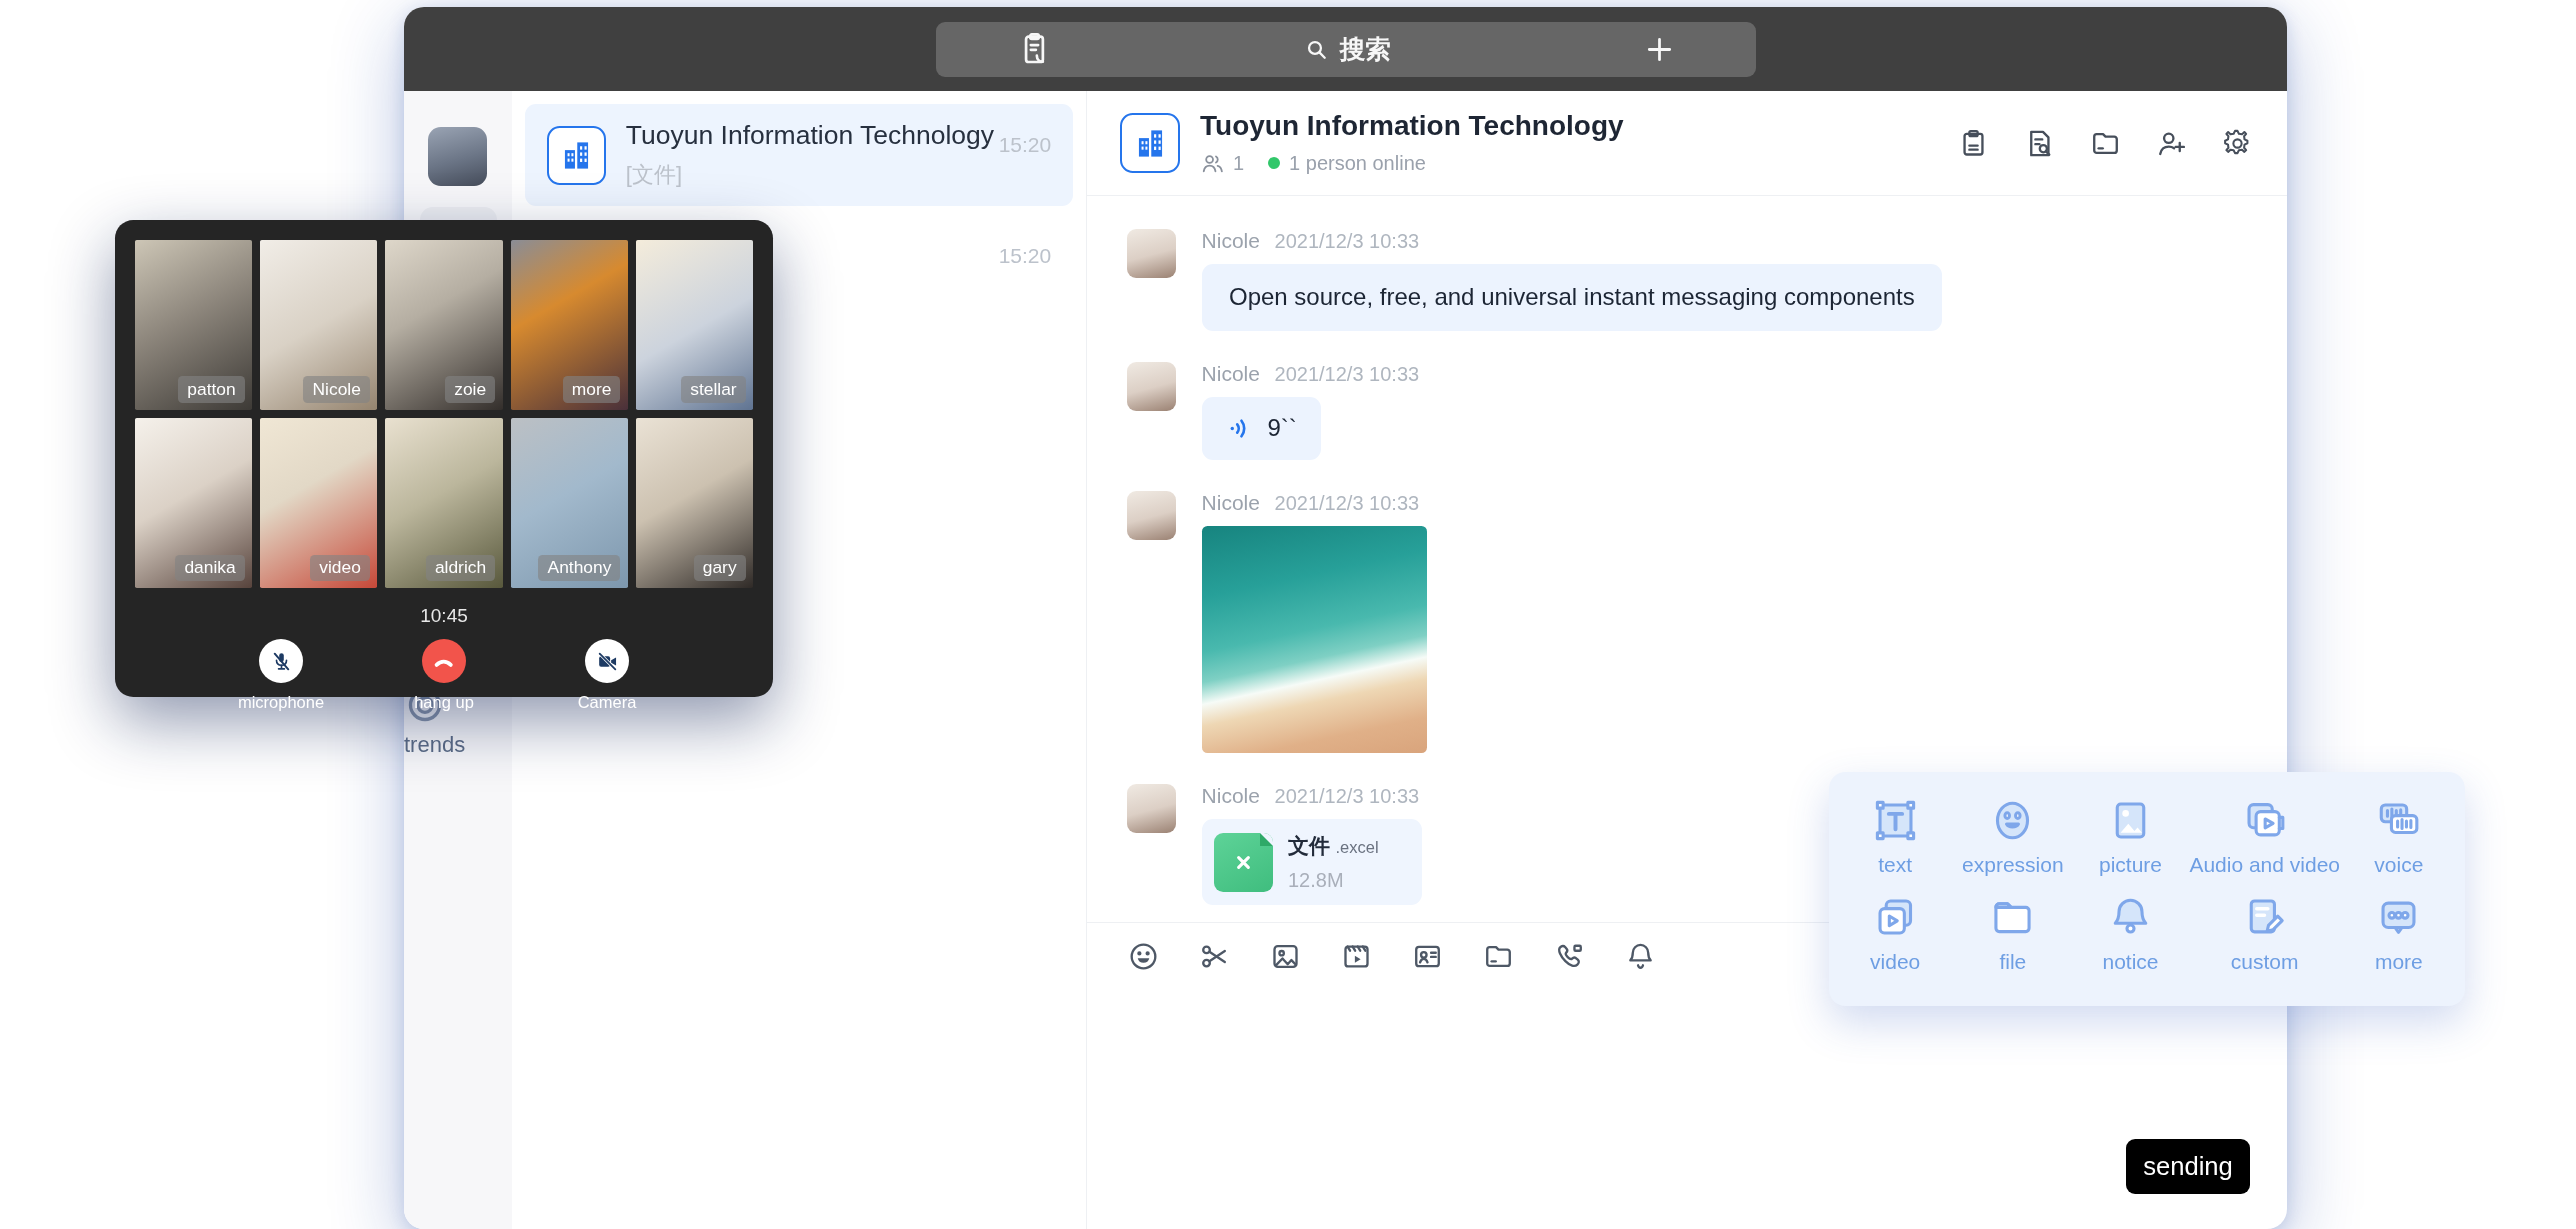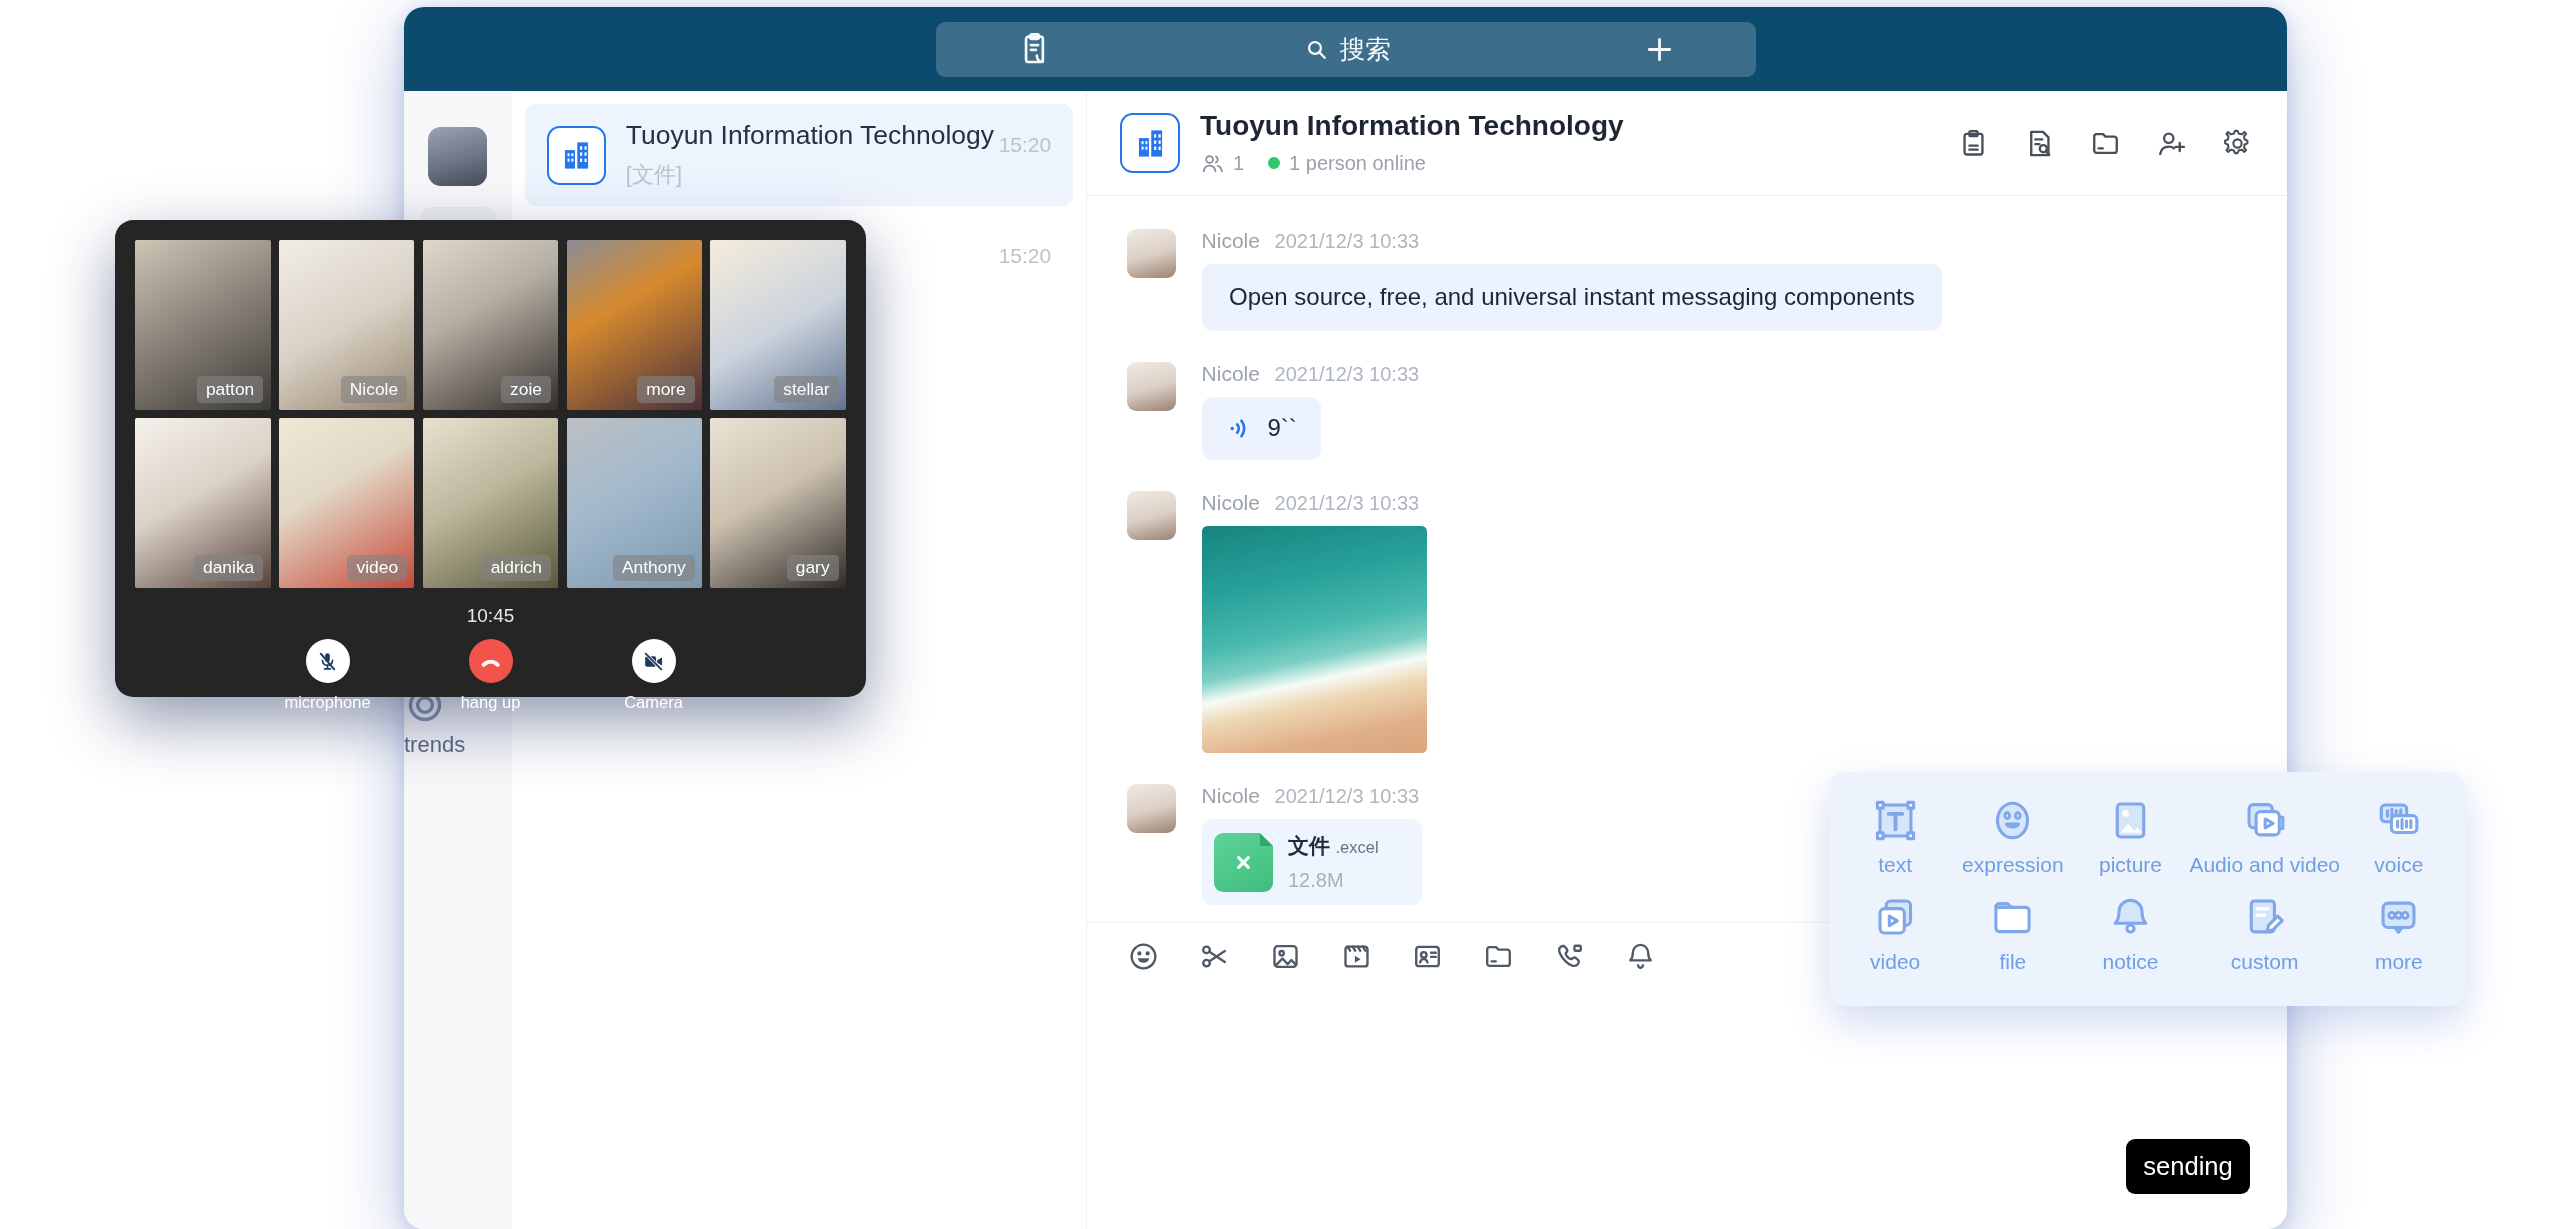--- a/index.html
+++ b/index.html
@@ -2,21 +2,21 @@
 <html style="font-size:14.6px"><head>
 <meta charset="utf-8">
 <style>
   html,body{margin:0;padding:0;background:#fff;font-family:"Liberation Sans","DejaVu Sans",sans-serif;}
   .stage{position:relative;width:2576px;height:1229px;overflow:hidden;background:#fff;}
 
   
   .app{position:absolute;left:404px;top:7.3px;width:1883px;height:1222px;background:#fff;
        border-radius:20px;overflow:hidden;display:flex;flex-direction:column;
        box-shadow:0 20px 73px rgba(21,60,160,.30),0 3.7px 16.5px rgba(21,60,160,.16);}
-  .topbar{height:84px;background:#0c4a6e;flex:none;display:flex;align-items:center;justify-content:center;}
+  .topbar{height:84px;background:#404040;flex:none;display:flex;align-items:center;justify-content:center;font-weight:bold;}
   .searchbar{width:820px;height:55px;background:rgba(255,255,255,.2);border-radius:9.1px;
              display:flex;align-items:center;color:#fff;}
   .sb-ic{width:38px;height:38px;color:#fff;opacity:.95;flex:none;}
   .sb-left{margin-left:79px;}
   .sb-right{margin-right:79px;width:35px;height:35px;}
   .sb-center{flex:1;display:flex;align-items:center;justify-content:center;gap:9.1px;font-size:25.6px;color:rgba(255,255,255,.95);}
   .sb-center .sb-ic{width:27.4px;height:27.4px;}
 
   .cols{flex:1;display:flex;min-height:0;}
 
@@ -87,21 +87,21 @@
   .send{position:absolute;right:37px;bottom:35px;width:124px;height:55px;border:none;border-radius:9.1px;
         background:#000000;color:#fff;font-size:25.6px;font-family:inherit;cursor:pointer;}
 
   
   .menu{position:absolute;left:860px;top:163px;width:150px;border-radius:9.1px;overflow:hidden;background:#fff;
         box-shadow:0 9.1px 31px rgba(40,50,80,.18);z-index:70;}
   .menu-item{height:59px;display:flex;align-items:center;justify-content:center;font-size:24px;color:#2C3A53;}
   .menu-item.alt{background:#F5F6F9;}
 
   
-  .call{position:absolute;left:115px;top:220px;width:751px;height:477px;background:#252525;border-radius:18.3px;
+  .call{position:absolute;left:115px;top:220px;width:658px;height:477px;background:#252525;border-radius:18.3px;
         box-shadow:0 24px 64px rgba(12,28,80,.45);z-index:60;padding:20px;box-sizing:border-box;}
   .vgrid{display:grid;grid-template-columns:repeat(5,1fr);gap:8.2px;}
   .tile{position:relative;height:170px;border-radius:1.8px;overflow:hidden;background:#555;}
   .tag{position:absolute;right:7.3px;bottom:7.3px;background:rgba(130,130,130,.62);color:#fff;font-size:17.4px;
        padding:2.7px 9.1px;border-radius:4.6px;}
   .tile.i0{background:linear-gradient(150deg,#cdc6b6 0%,#8d867c 45%,#3d3a36 100%);}
   .tile.i1{background:linear-gradient(150deg,#f1ede7 0%,#d9d1c5 50%,#95846f 100%);}
   .tile.i2{background:linear-gradient(150deg,#ded7ca 0%,#b5aea2 40%,#332e2b 100%);}
   .tile.i3{background:linear-gradient(150deg,#8a8d96 0%,#d78a2f 38%,#49303a 100%);}
   .tile.i4{background:linear-gradient(150deg,#f4ecdb 0%,#ccd3dd 52%,#5f7391 100%);}

